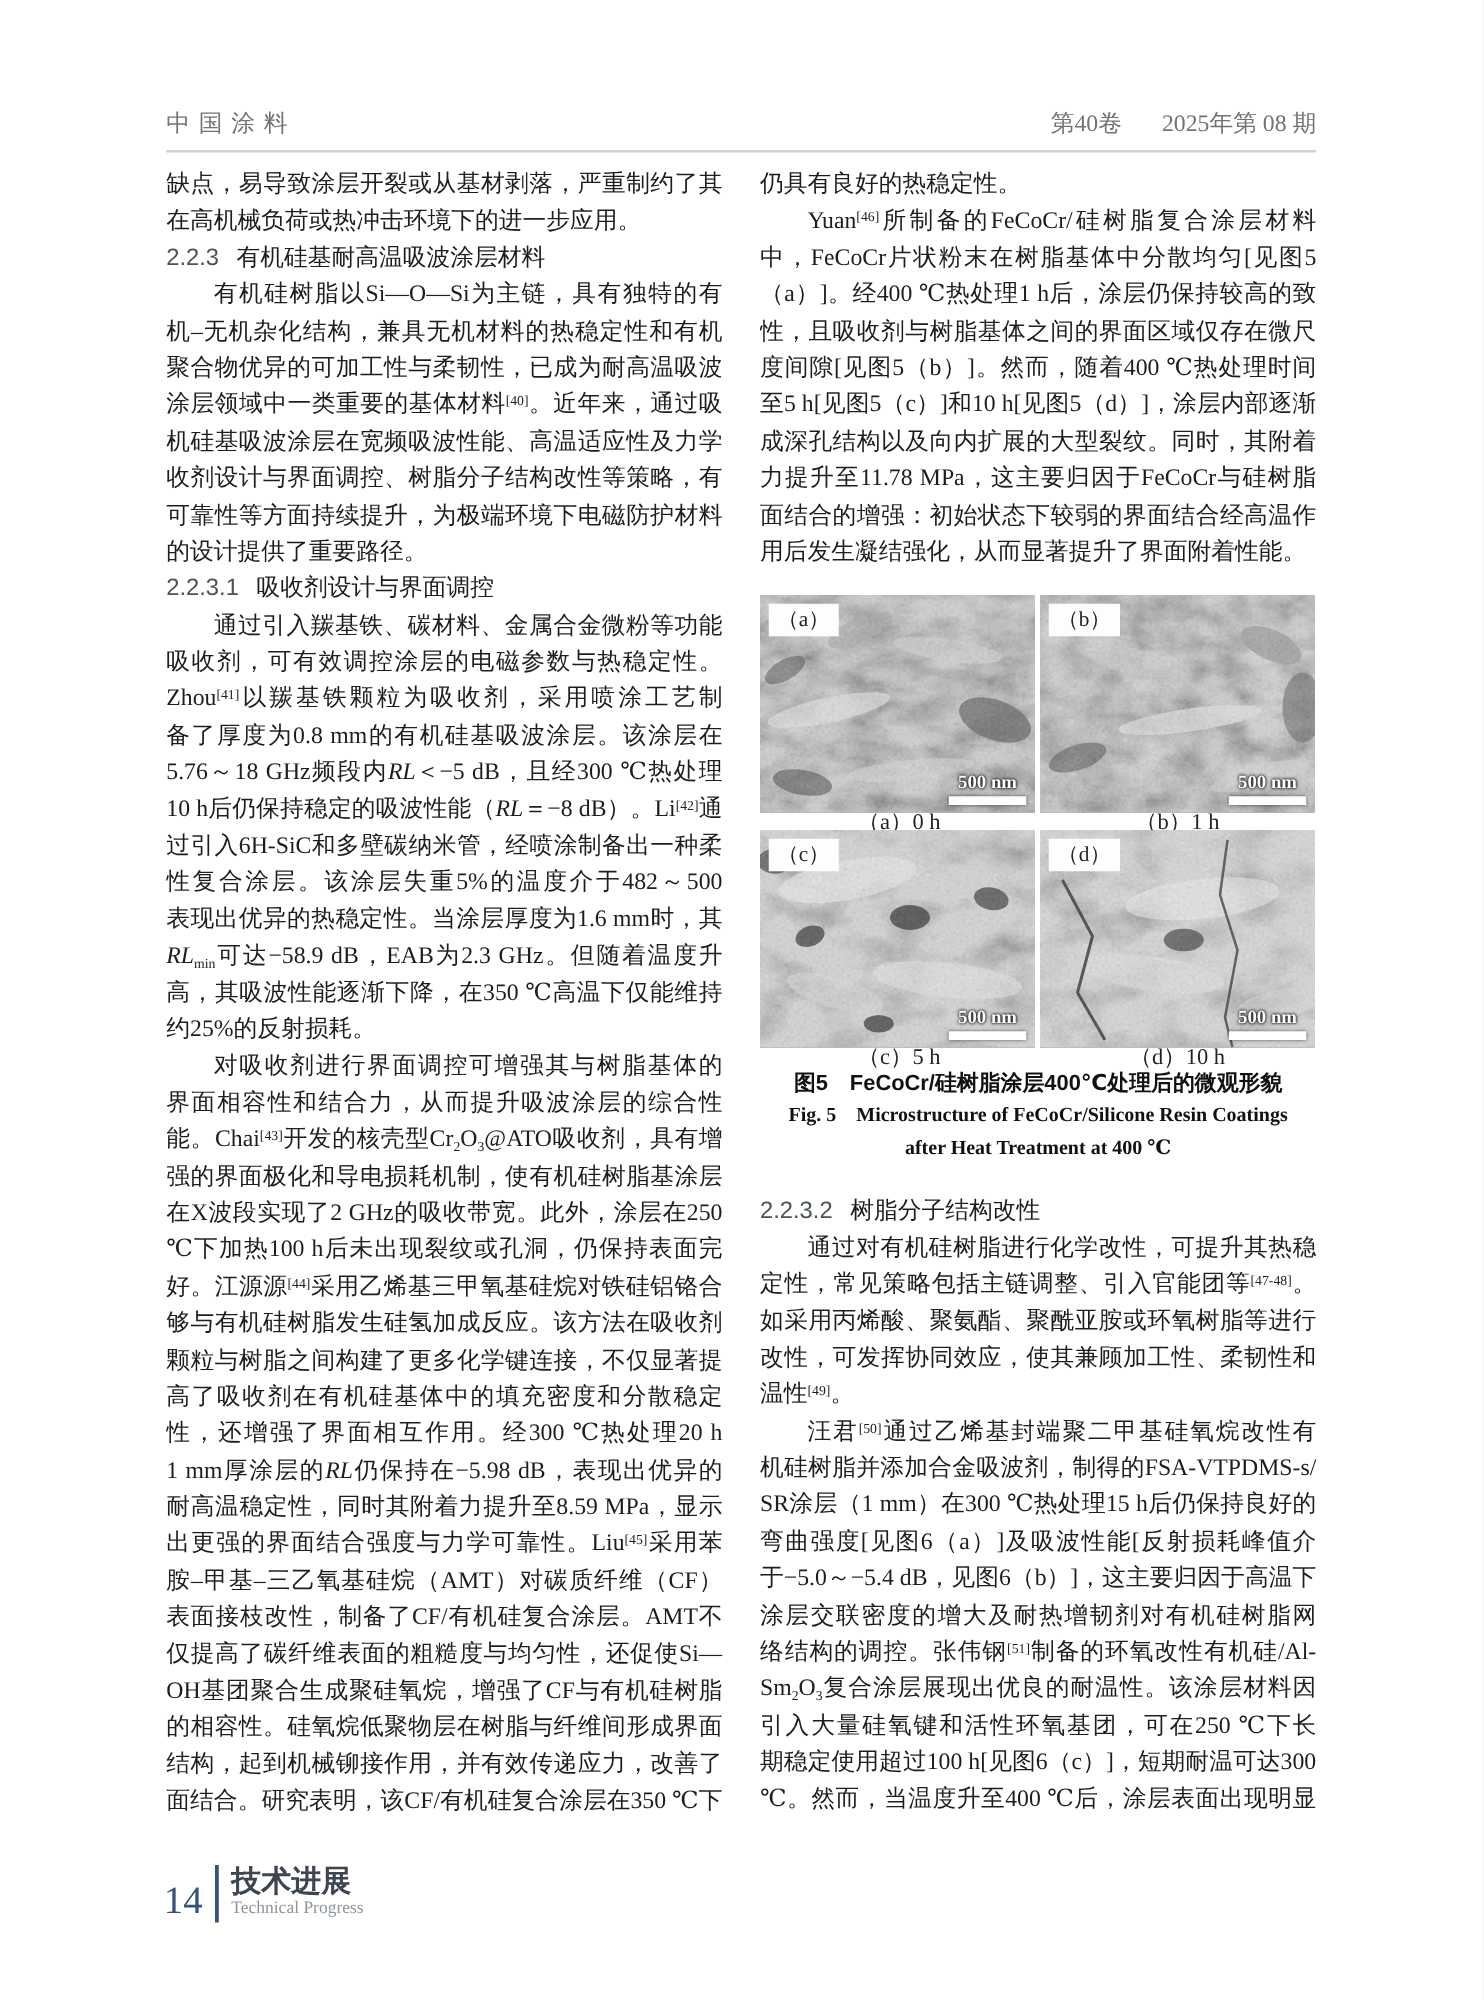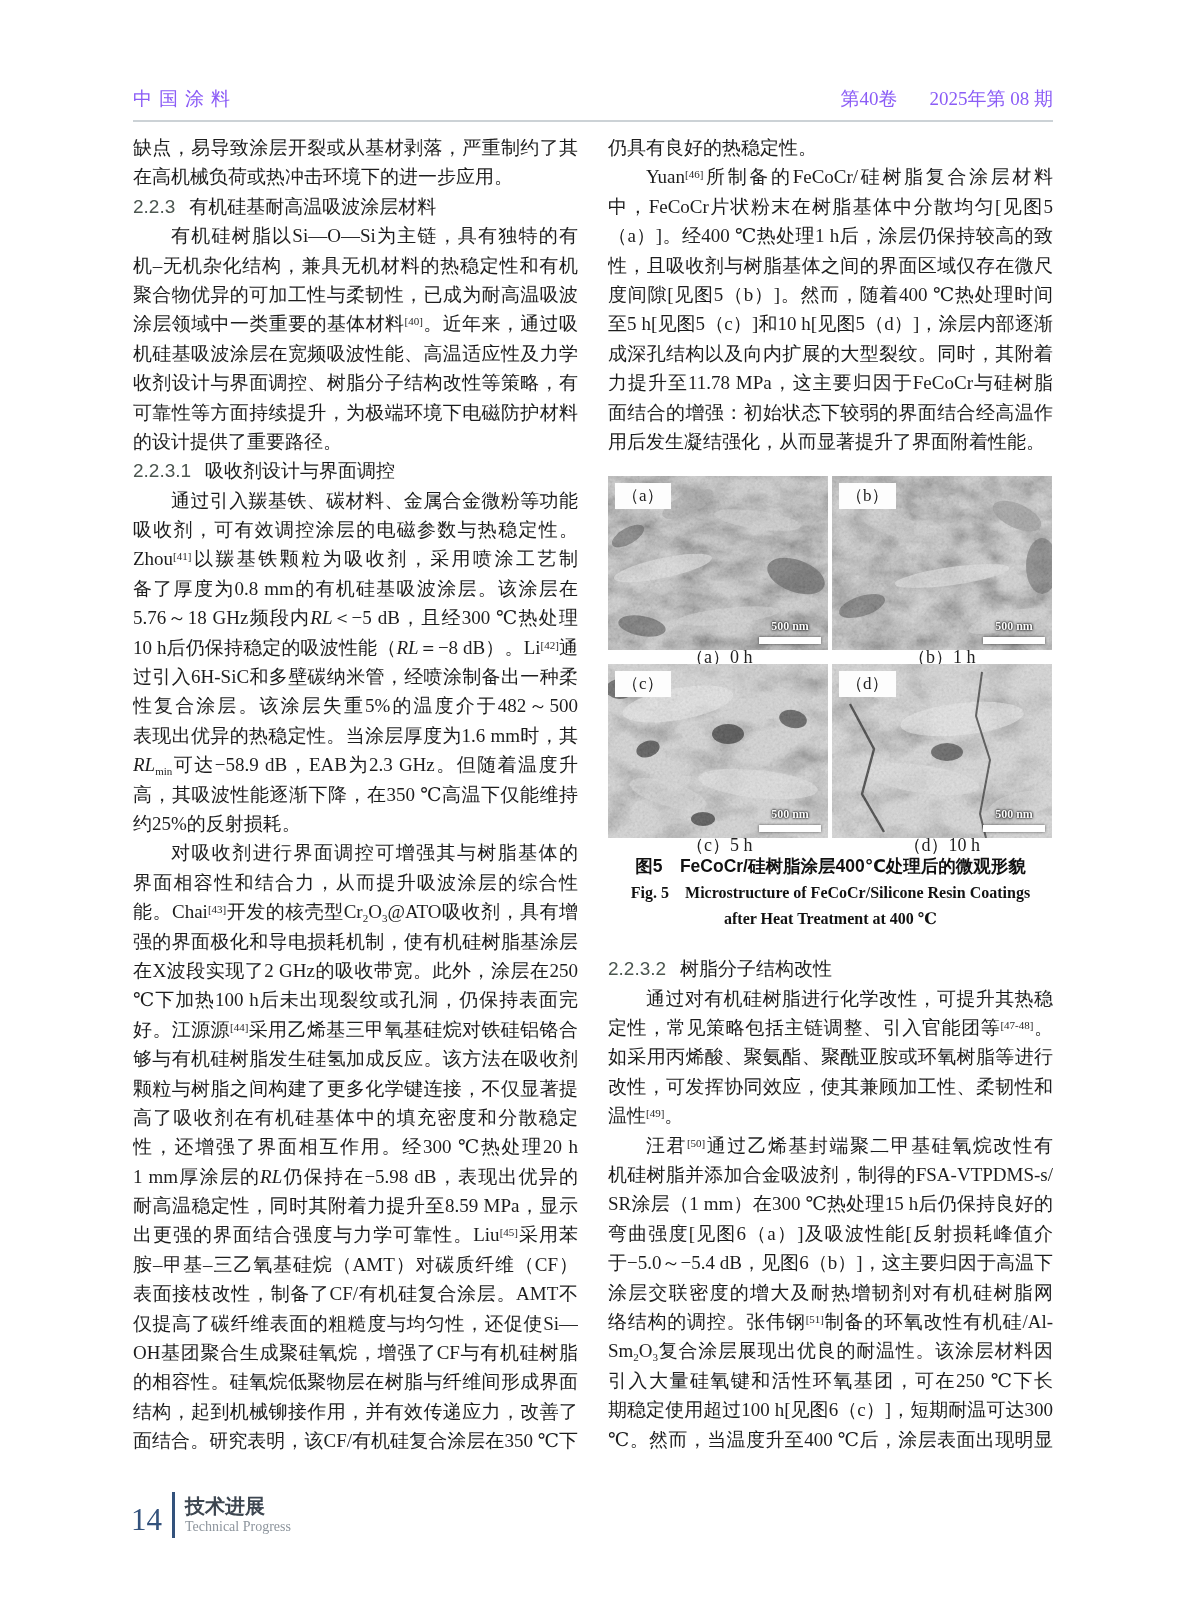--- a/index.html
+++ b/index.html
@@ -6,21 +6,21 @@
   .page {
     position:relative; width:1187px; height:1600px; margin:0 auto;
     background:#ffffff; overflow:hidden;
     font-family:"Liberation Serif","DejaVu Serif",serif;
     color:#1d1d1d;
   }
   
   .hdr {
     position:absolute; left:133px; top:78px; width:920px; height:34px;
     display:flex; justify-content:space-between; align-items:flex-end;
-    font-size:19px; color:#8b5cf6;
+    font-size:19px; color:#737373;
     border-bottom:2px solid #ccd2d6; padding-bottom:8px;
   }
   .hdr .jname { letter-spacing:7px; }
   .hdr .vol { margin-right:32px; }
   
   .col { position:absolute; width:445px; }
   .col-left  { left:133px; top:133px; }
   .col-right { left:608px; top:133px; }
   .ln {
     height:29.4px; line-height:29.4px; font-size:19px;
@@ -38,40 +38,40 @@
   
   .fig { margin:20px 0 0 0; }
   .fig-row { display:flex; gap:4px; }
   .panel { position:relative; width:220px; height:174px; background:#777; overflow:hidden; }
   .panel svg.sem { position:absolute; left:0; top:0; width:100%; height:100%; display:block; }
   .plabel {
     position:absolute; left:7px; top:7px; background:#fdfdfd;
     padding:0 7px; height:26px; line-height:26px; font-size:17px; color:#222;
   }
   .sbar { position:absolute; right:7px; bottom:6px; display:flex; flex-direction:column; align-items:center; }
-  .sbar-text { color:#fff; font-size:12px; font-weight:bold; text-shadow:0 0 3px #000, 0 0 2px #000; line-height:17px; }
+  .sbar-text { color:#fff; font-size:15px; font-weight:bold; text-shadow:0 0 3px #000, 0 0 2px #000; line-height:17px; }
   .sbar-line { width:62px; height:7px; background:#fff; margin-top:2px; box-shadow:0 0 3px rgba(0,0,0,.6); }
   .fig-caps { display:flex; height:14px; align-items:center; }
   .fig-caps span { width:50%; text-align:center; font-size:18px; color:#222; }
   .figcap-zh {
     height:28px; line-height:28px; text-align:center;
     font-family:"Liberation Sans","DejaVu Sans",sans-serif;
     font-weight:bold; font-size:17.5px; color:#111;
   }
   .figcap-en {
     height:26px; line-height:26px; text-align:center;
     font-weight:bold; font-size:16px; color:#111;
   }
   
   .ftr { position:absolute; left:131px; top:1492px; display:flex; align-items:center; }
   .ftr .pno { font-size:31px; color:#33527c; margin-right:10px; padding-top:10px; }
   .ftr .vbar { width:3px; height:46px; background:#33527c; margin-right:10px; }
   .ftr .sec-zh {
     font-family:"Liberation Sans","DejaVu Sans",sans-serif;
-    font-weight:bold; font-size:20px; color:#3d4650; line-height:24px;
+    font-weight:bold; font-size:24px; color:#3d4650; line-height:24px;
   }
   .ftr .sec-en { font-size:14px; color:#8d959d; line-height:18px; }
 </style>
 </head>
 <body>
 
 <svg width="0" height="0" style="position:absolute" aria-hidden="true">
   <defs>
     <filter id="f-a" x="0" y="0" width="100%" height="100%">
       <feTurbulence type="fractalNoise" baseFrequency="0.028 0.05" numOctaves="4" seed="11"></feTurbulence>

